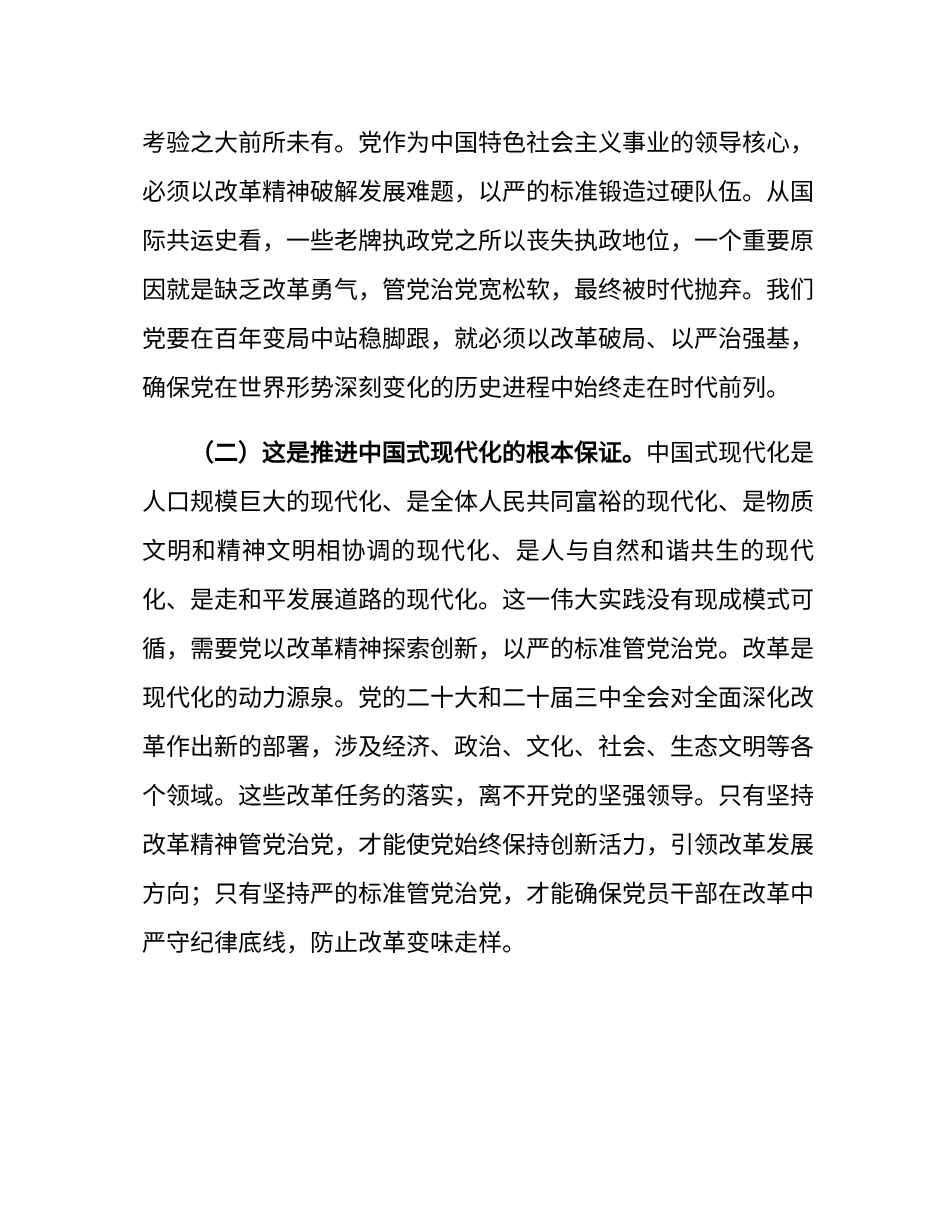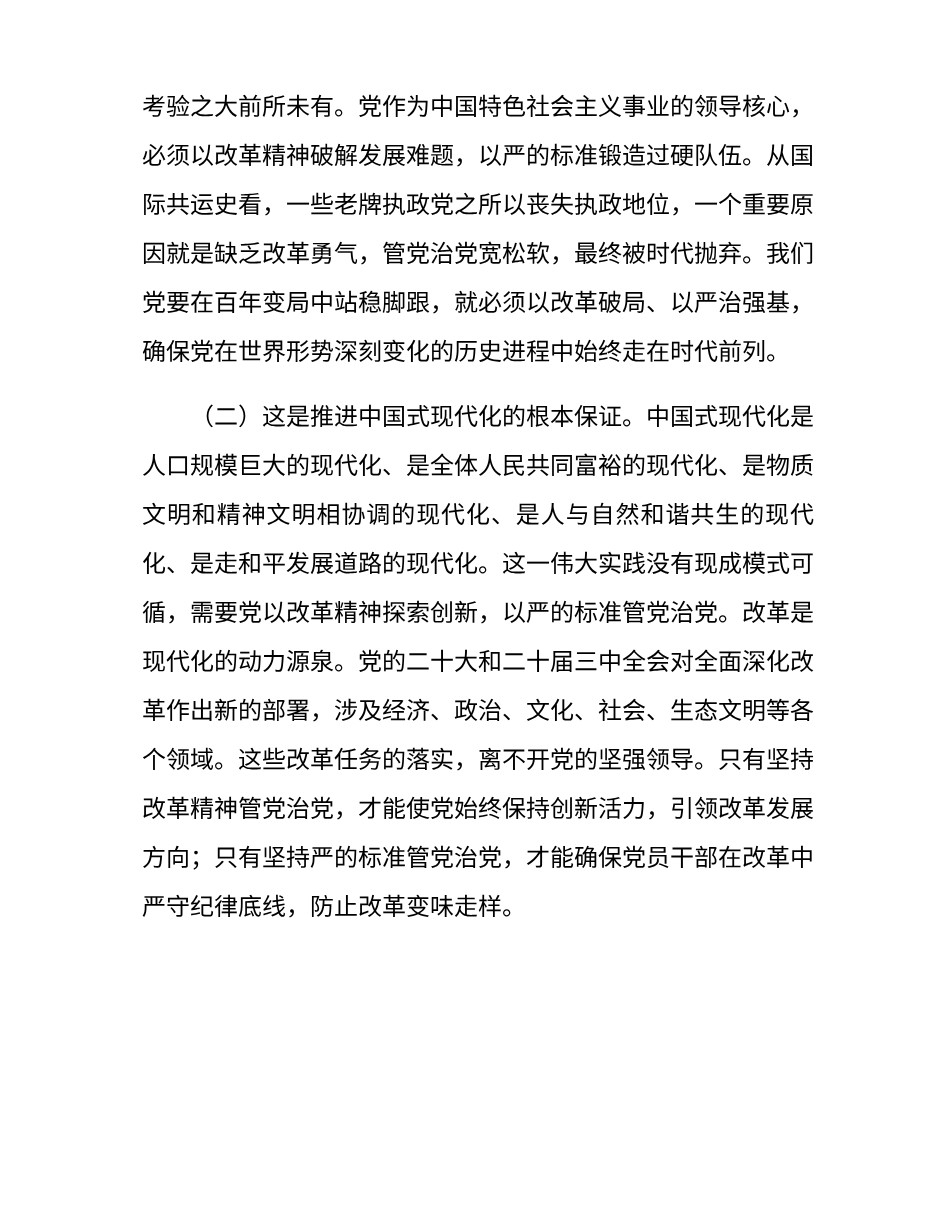--- a/index.html
+++ b/index.html
@@ -7,40 +7,40 @@
     padding: 0;
     background: #ffffff;
   }
   .page {
     position: relative;
     width: 950px;
     height: 1070px;
     background: #ffffff;
     overflow: hidden;
     box-sizing: border-box;
-    padding: 83px 136px 0 142px;
+    padding: 119px 136px 0 142px;
     font-family: "Liberation Serif", "DejaVu Serif", serif;
     color: #000000;
   }
   .doc-paragraph {
     margin: 0;
     font-size: 24px;
     line-height: 49px;
     text-align: justify;
     text-justify: inter-character;
     text-align-last: left;
     letter-spacing: 0;
     word-break: break-all;
   }
   .doc-paragraph.indented {
     text-indent: 2em;
     margin-top: 16px;
   }
   .section-heading {
-    font-weight: 400;
+    font-weight: 700;
   }
 </style>
 </head>
 <body>
 
 <div class="page">
 
   <p class="doc-paragraph">考验之大前所未有。党作为中国特色社会主义事业的领导核心，必须以改革精神破解发展难题，以严的标准锻造过硬队伍。从国际共运史看，一些老牌执政党之所以丧失执政地位，一个重要原因就是缺乏改革勇气，管党治党宽松软，最终被时代抛弃。我们党要在百年变局中站稳脚跟，就必须以改革破局、以严治强基，确保党在世界形势深刻变化的历史进程中始终走在时代前列。</p>
 
   <p class="doc-paragraph indented"><span class="section-heading">（二）这是推进中国式现代化的根本保证。</span><span>中国式现代化是人口规模巨大的现代化、是全体人民共同富裕的现代化、是物质文明和精神文明相协调的现代化、是人与自然和谐共生的现代化、是走和平发展道路的现代化。这一伟大实践没有现成模式可循，需要党以改革精神探索创新，以严的标准管党治党。改革是现代化的动力源泉。党的二十大和二十届三中全会对全面深化改革作出新的部署，涉及经济、政治、文化、社会、生态文明等各个领域。这些改革任务的落实，离不开党的坚强领导。只有坚持改革精神管党治党，才能使党始终保持创新活力，引领改革发展方向；只有坚持严的标准管党治党，才能确保党员干部在改革中严守纪律底线，防止改革变味走样。</span></p>

